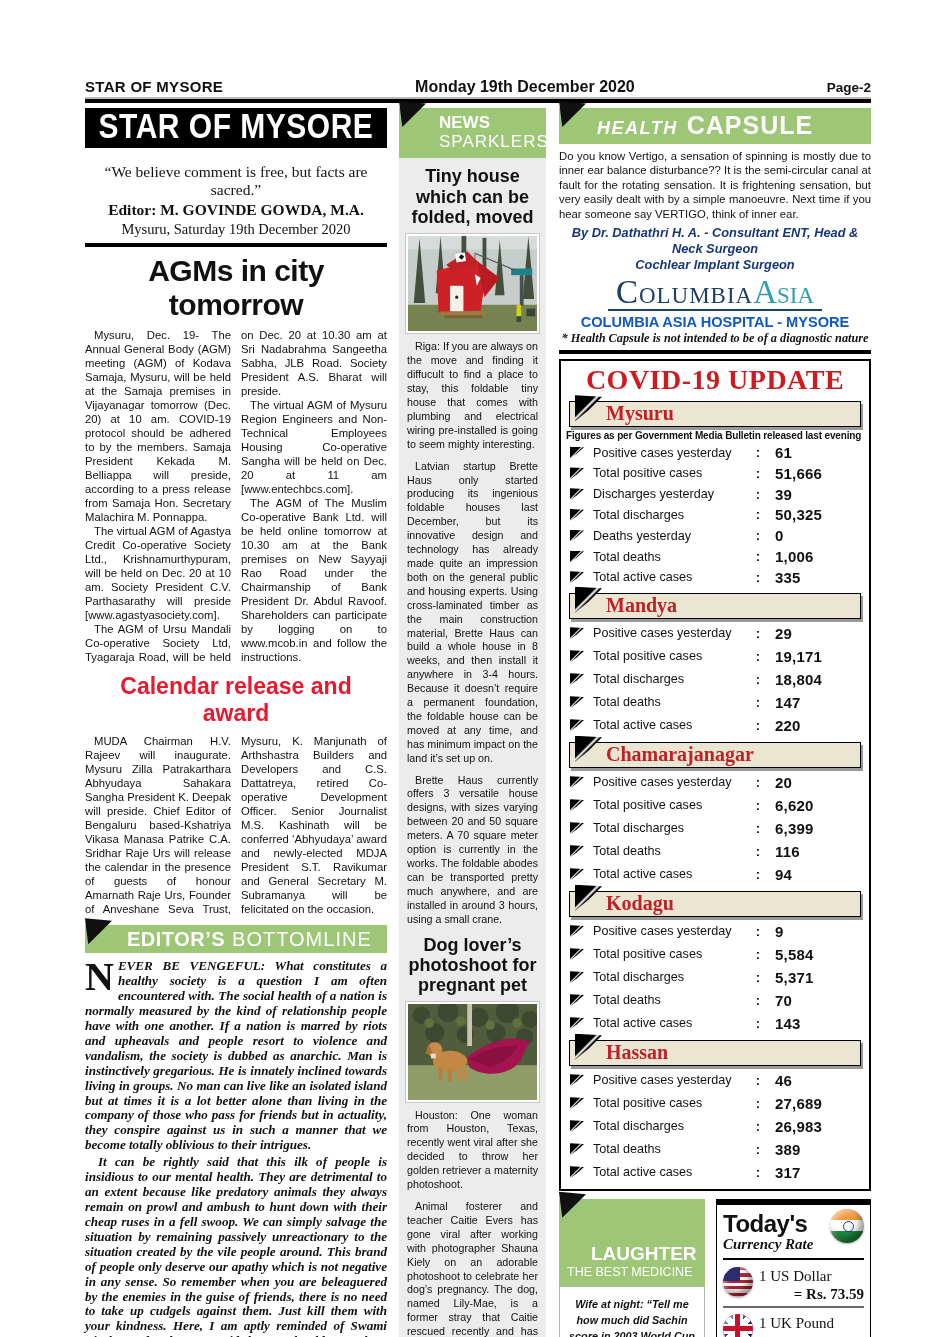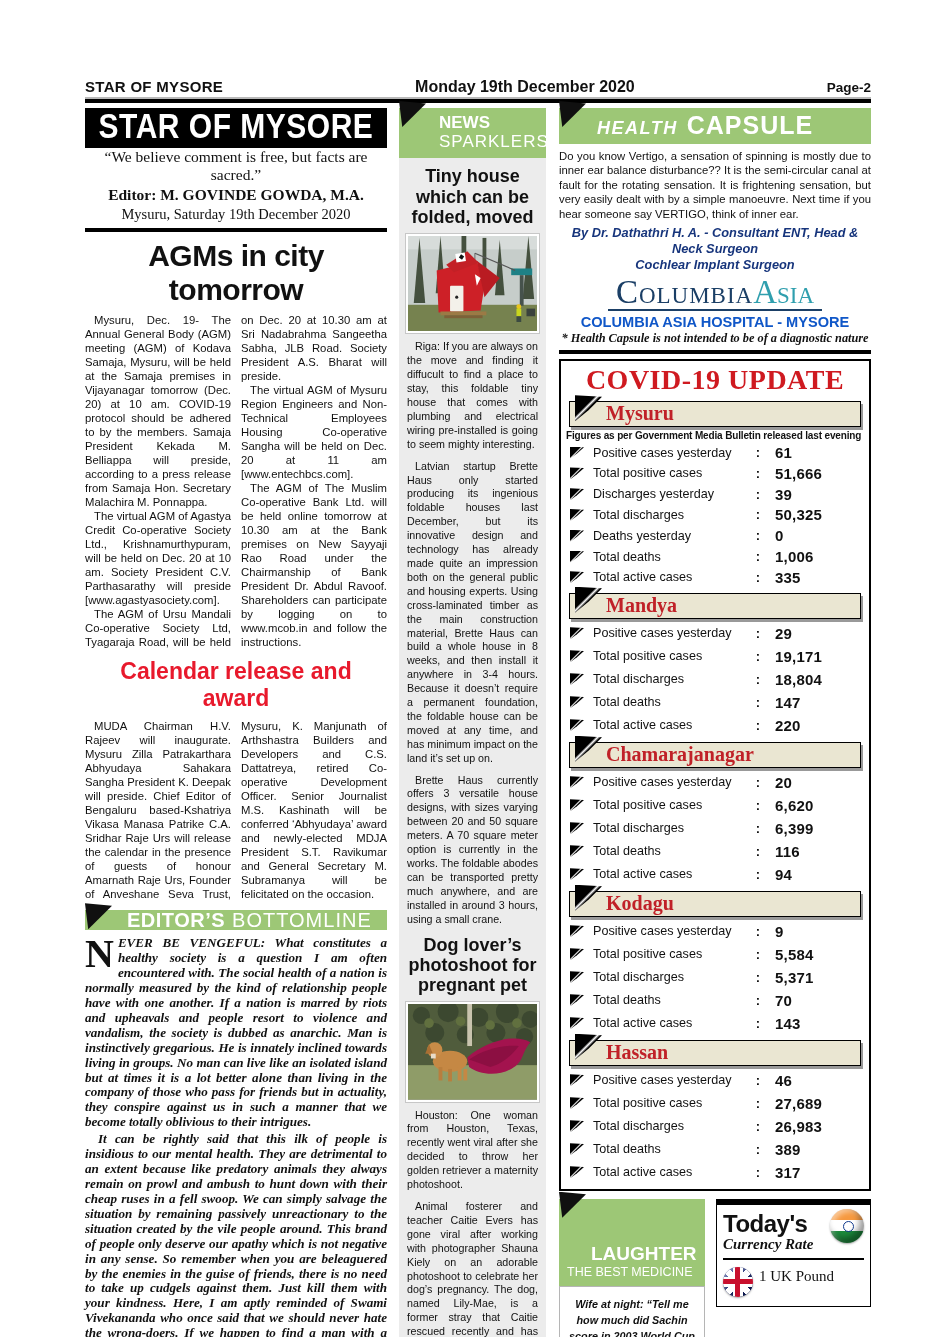--- a/index.html
+++ b/index.html
@@ -17,35 +17,35 @@
               box-shadow:0 -2px 0 #b9b9b9; }
 
   
   .col-left  { position:absolute; left:85px;  top:108px; width:302px; }
   .col-mid   { position:absolute; left:399px; top:108px; width:147px; background:#ececec; padding-bottom:12px; }
   .col-right { position:absolute; left:559px; top:108px; width:312px; }
 
   
   .masthead-box { background:#000; color:#fff; text-align:center; padding:2px 0 4px; }
   .masthead-box span { display:inline-block; font-size:30px; font-weight:900; letter-spacing:.5px; transform:scaleY(1.15); }
-  .motto    { font-family:"Liberation Serif",serif; font-size:15.5px; text-align:center; margin-top:0; }
+  .motto    { font-family:"Liberation Serif",serif; font-size:15.5px; text-align:center; margin-top:15px; }
   .editor   { font-family:"Liberation Serif",serif; font-size:15.5px; font-weight:bold; text-align:center; margin-top:2px; }
   .dateline { font-family:"Liberation Serif",serif; font-size:14.5px; text-align:center; margin-top:2px; }
   .black-bar { height:4px; background:#000; margin-top:5px; }
 
   .agms-headline { font-size:30px; font-weight:900; letter-spacing:-.5px; text-align:center; margin:7px 0 6px; }
   .article { column-count:2; column-gap:10px; text-align:justify; font-size:11.3px; line-height:1.24; }
   .article p { text-indent:9px; margin:0; }
   .cal-headline { color:#e8192c; font-size:23px; font-weight:800; text-align:center; line-height:1.18; margin:9px 0 7px; }
 
   
   .greenbar { position:relative; background:#9dc776; color:#fff; }
   .fold { position:absolute; top:-7px; left:0; width:27px; height:26px; background:#101010;
           clip-path:polygon(0 0,100% 10%,12% 100%); }
-  .bl-bar { height:20px; display:flex; align-items:center; padding-left:42px; gap:7px; margin:9px 0 6px; }
+  .bl-bar { height:28px; display:flex; align-items:center; padding-left:42px; gap:7px; margin:9px 0 6px; }
   .bl-strong { font-size:20px; font-weight:900; letter-spacing:.5px; }
   .bl-light  { font-size:20px; font-weight:400; letter-spacing:1px; }
 
   .bl { font-family:"Liberation Serif",serif; font-style:italic; font-weight:bold;
         font-size:13.1px; line-height:1.14; text-align:justify; }
   .dropcap { float:left; font-style:normal; font-size:40px; line-height:.8; padding:2px 4px 0 0; }
   .bl-p2 { text-indent:13px; margin-top:2px; }
 
   
   .news-bar { padding:6px 0 7px 40px; }
@@ -499,20 +499,27 @@
         <div class="cur-head">
           <div>
             <div class="cur-title">Today's</div>
             <div class="cur-sub">Currency Rate</div>
           </div>
           <span class="flag flag-lg flag-india"></span>
         </div>
         <div class="cur-rule"></div>
         <div>
             <div class="cur-row">
+              <span class="flag flag-us"></span>
+              <div class="cur-info">
+                <span class="cur-label">1 US Dollar</span>
+                <span class="cur-value">= Rs. 73.59</span>
+              </div>
+            </div>
+            <div class="cur-row">
               <span class="flag flag-uk"></span>
               <div class="cur-info">
                 <span class="cur-label">1 UK Pound</span>
               </div>
             </div>
           </div>
       </div>
     </div>
   </div>
 </div>

